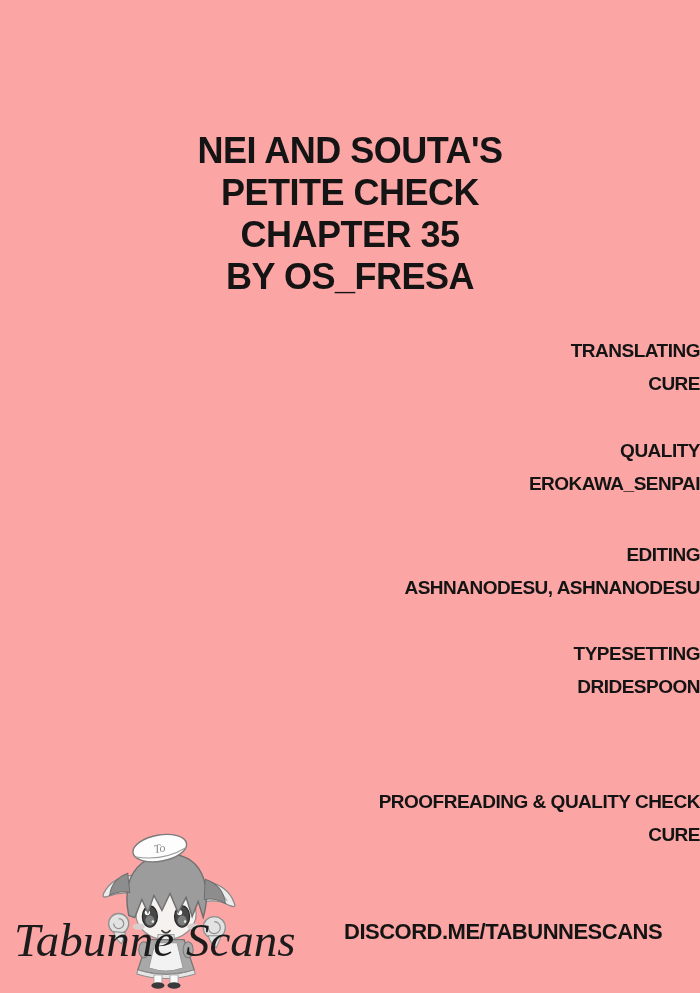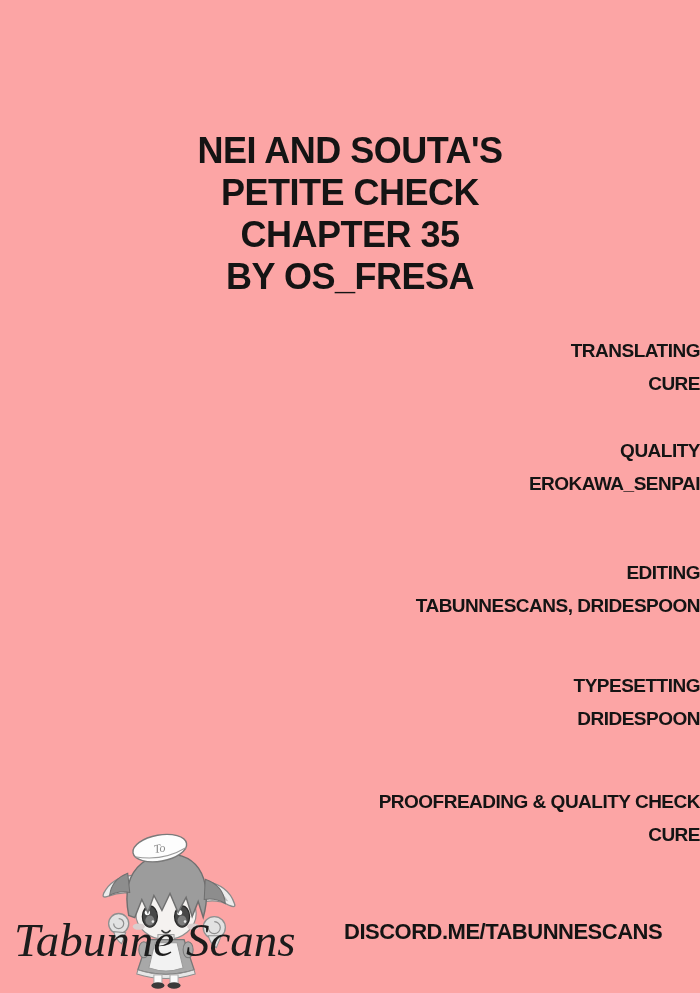--- a/index.html
+++ b/index.html
@@ -21,22 +21,22 @@
     text-align: center;
     font-size: 36px; line-height: 42px;
   }
   .credit-section {
     position: absolute; left: 0; width: 700px;
     text-align: right;
     font-size: 19px; line-height: 33px;
   }
   .sec-0 { top: 334px; }
   .sec-1 { top: 434px; }
-  .sec-2 { top: 556px; }
-  .sec-3 { top: 637px; margin-top: 32px; }
+  .sec-2 { top: 538px; }
+  .sec-3 { top: 637px; }
   .sec-4 { top: 740px; margin-top: 45px; }
   .mascot {
     position: absolute; left: 101px; top: 831px;
     width: 136px; height: 158px;
     z-index: 1;
   }
   .group-name {
     position: absolute; left: 14px; top: 912px; width: 300px;
     text-align: left;
     font-family: "Liberation Serif", serif;
@@ -69,21 +69,21 @@
     <div>CURE</div>
   </section>
 
   <section class="credit-section comic sec-1">
     <div>QUALITY</div>
     <div>EROKAWA_SENPAI</div>
   </section>
 
   <section class="credit-section comic sec-2">
     <div>EDITING</div>
-    <div>TABUNNESCANS, DRIDESPOON</div>
+    <div>ASHNANODESU, ASHNANODESU</div>
   </section>
 
   <section class="credit-section comic sec-3">
     <div>TYPESETTING</div>
     <div>DRIDESPOON</div>
   </section>
 
   <section class="credit-section comic sec-4">
     <div>PROOFREADING &amp; QUALITY CHECK</div>
     <div>CURE</div>

